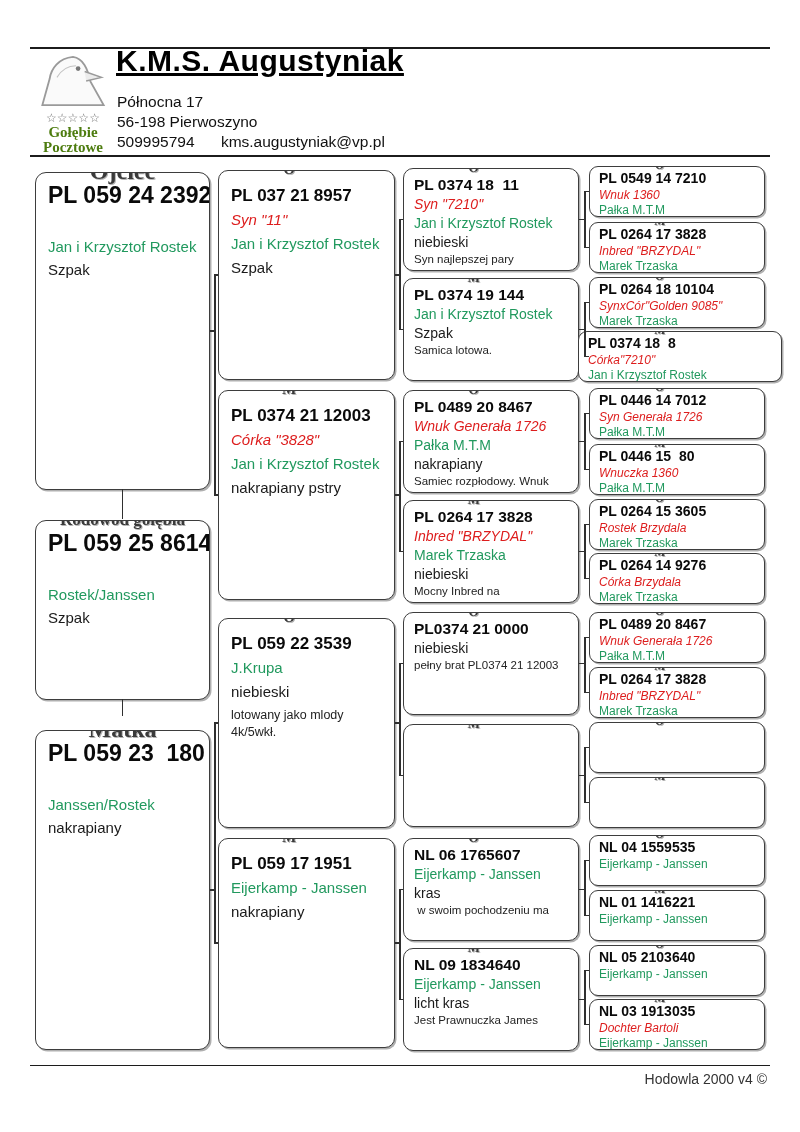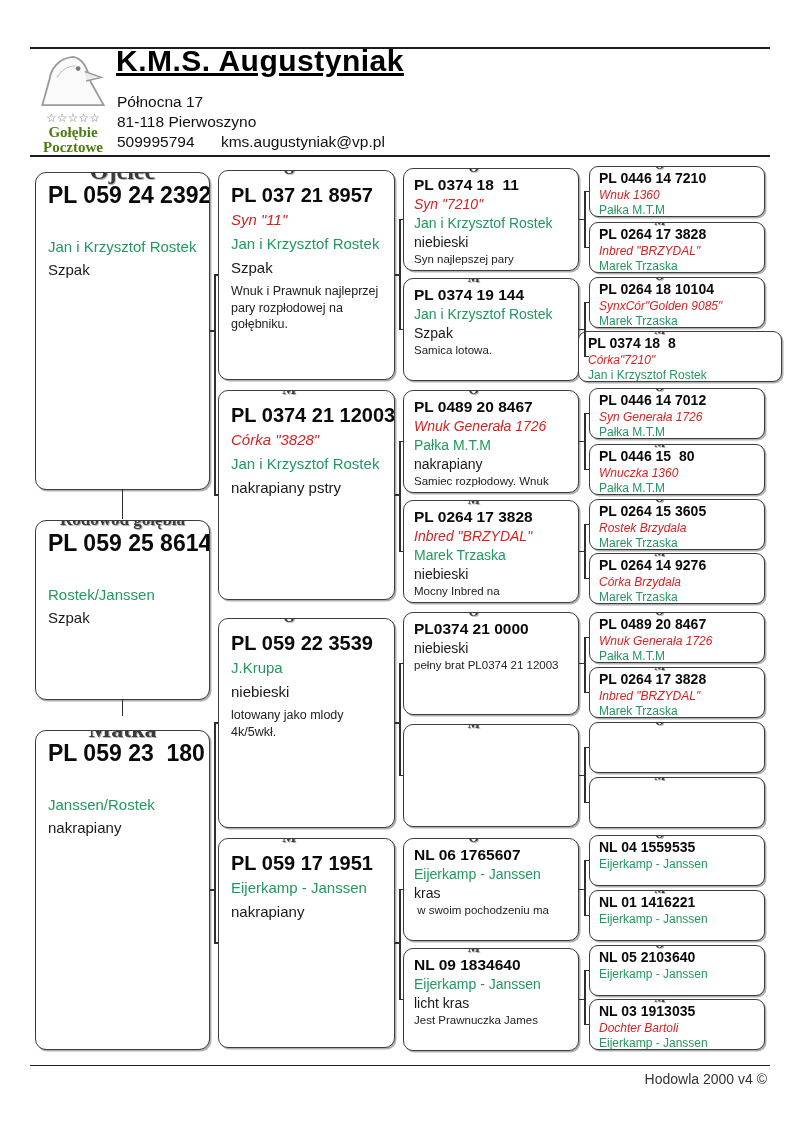--- a/index.html
+++ b/index.html
@@ -32,21 +32,21 @@
   .ring{font-weight:bold;color:#0a0a0a;white-space:pre;}
   .name{font-style:italic;color:#dd1d1d;white-space:pre;}
   .breeder{color:#21995e;white-space:pre;}
   .plumage{color:#1a1a1a;white-space:pre;}
   .note{color:#222;white-space:pre-wrap;}
   
   .g1{padding:10px 12px;border-radius:11px;}
   .g1 .ring{font-size:23px;line-height:25px;margin-bottom:27px;}
   .g1 .breeder,.g1 .plumage{font-size:15px;line-height:23px;}
   .g2{padding:12px 12px;}
-  .g2 .ring{font-size:20px;line-height:25px;}
+  .g2 .ring{font-size:17px;line-height:25px;}
   .g2 .name,.g2 .breeder,.g2 .plumage{font-size:15px;line-height:24px;}
   .g2 .note{font-size:12.5px;line-height:16.5px;margin-top:3px;}
   .g3{padding:5px 10px;}
   .g3 .ring{font-size:15.5px;line-height:21px;}
   .g3 .name,.g3 .breeder,.g3 .plumage{font-size:14px;line-height:19px;}
   .g3 .note{font-size:11.5px;line-height:15px;}
   .g4{padding:3px 9px;border-radius:9px;}
   .g4 .ring{font-size:14px;line-height:17.5px;}
   .g4 .name,.g4 .breeder{font-size:12px;line-height:15px;}
   .conn{position:absolute;background:#2f2f2f;}
@@ -65,21 +65,21 @@
       <circle cx="57" cy="20" r="3.2" fill="#777"></circle>
       <path d="M28 32 C34 22 44 16 54 16" fill="none" stroke="#c3c3c3" stroke-width="1.5"></path>
     </svg>
     <div class="stars">☆☆☆☆☆</div>
     <div class="logocap">Gołębie</div>
     <div class="logocap">Pocztowe</div>
   </div>
 
   <h1 class="title">K.M.S. Augustyniak</h1>
   <div class="addr a1">Północna 17</div>
-  <div class="addr a2">81-118 Pierwoszyno</div>
+  <div class="addr a2">56-198 Pierwoszyno</div>
   <div class="addr a3">
     <span>509995794</span>
     <span class="email">kms.augustyniak@vp.pl</span>
   </div>
 
   <div class="hrule" style="top:155px"></div>
 
   <div id="tree">
       <section class="pbox g1" style="left: 35px; top: 172px; width: 175px; height: 318px;">
         <div class="inner g1" style="">
@@ -104,21 +104,20 @@
           <div class="plumage">nakrapiany</div>
         </div>
         <span class="sect-title big">Matka</span>
       </section>
       <section class="pbox g2" style="left: 218px; top: 170px; width: 177px; height: 210px;">
         <div class="inner g2" style="">
           <div class="ring">PL 037 21 8957</div>
           <div class="name">Syn "11"</div>
           <div class="breeder">Jan i Krzysztof Rostek</div>
           <div class="plumage">Szpak</div>
-          <div class="note">Wnuk i Prawnuk najleprzej pary rozpłodowej na gołębniku.</div>
         </div>
         <span class="marker">O</span>
       </section>
       <section class="pbox g2" style="left: 218px; top: 390px; width: 177px; height: 210px;">
         <div class="inner g2" style="">
           <div class="ring">PL 0374 21 12003</div>
           <div class="name">Córka "3828"</div>
           <div class="breeder">Jan i Krzysztof Rostek</div>
           <div class="plumage">nakrapiany pstry</div>
           <div class="note"></div>
@@ -219,21 +218,21 @@
           <div class="ring">NL 09 1834640</div>
           <div class="name"></div>
           <div class="breeder">Eijerkamp - Janssen</div>
           <div class="plumage">licht kras</div>
           <div class="note">Jest Prawnuczka James</div>
         </div>
         <span class="marker">M</span>
       </section>
       <section class="pbox g4" style="left: 589px; top: 166px; width: 176px; height: 51px;">
         <div class="inner g4" style="">
-          <div class="ring">PL 0446 14 7210</div>
+          <div class="ring">PL 0549 14 7210</div>
           <div class="name">Wnuk 1360</div>
           <div class="breeder">Pałka M.T.M</div>
         </div>
         <span class="marker">O</span>
       </section>
       <section class="pbox g4" style="left: 589px; top: 222px; width: 176px; height: 51px;">
         <div class="inner g4" style="">
           <div class="ring">PL 0264 17 3828</div>
           <div class="name">Inbred "BRZYDAL"</div>
           <div class="breeder">Marek Trzaska</div>

